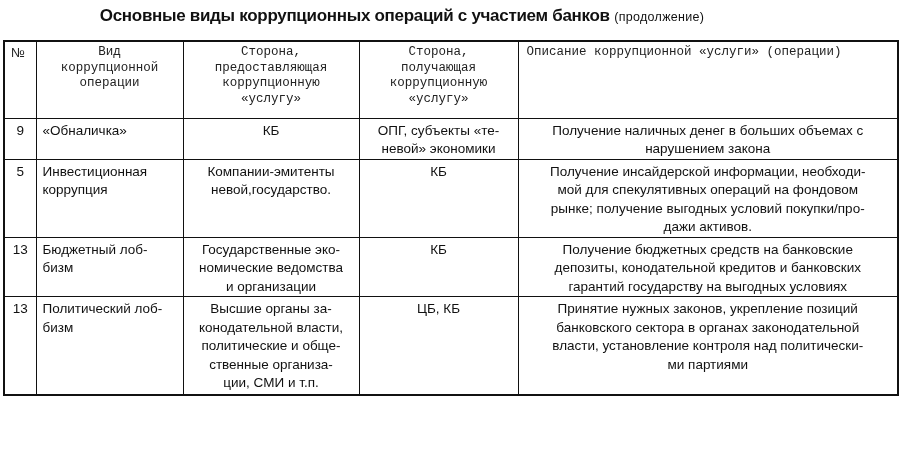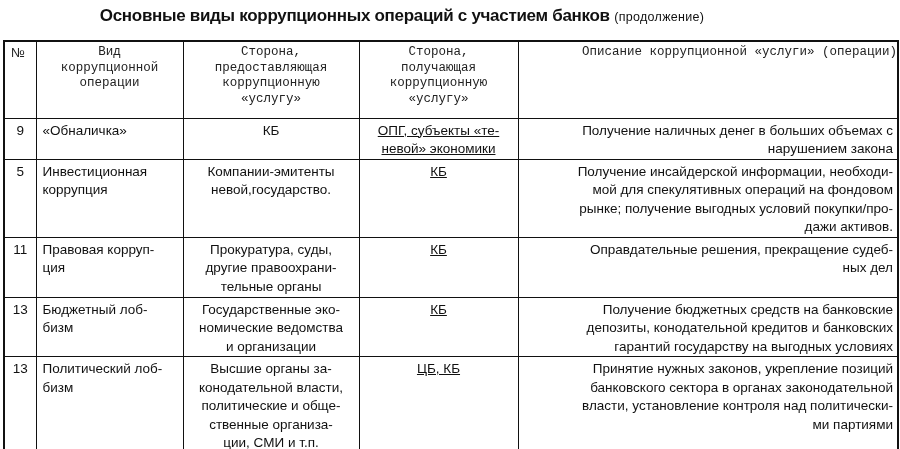--- a/index.html
+++ b/index.html
@@ -54,34 +54,34 @@
       text-align: center;
       padding-top: 3px !important;
     }
     th.num {
       font-family: "Liberation Sans", sans-serif;
       font-size: 13px;
       text-align: left;
       padding-left: 6px !important;
     }
     th.desc {
-      text-align: right;
+      text-align: left;
       padding-left: 8px !important;
     }
     td {
       font-family: "Liberation Sans", sans-serif;
       font-size: 13.5px;
       line-height: 18.5px;
       color: #111;
     }
     td.num { text-align: center; padding-top: 3px !important; }
     td.type { text-align: left; padding: 3px 4px 0 6px !important; margin-top: 36px; }
     td.prov { text-align: center; padding: 3px 2px 0 2px !important; }
-    td.recv { text-align: center; padding: 3px 2px 0 2px !important; text-decoration: underline; }
-    td.desc { text-align: right; padding: 3px 4px 0 4px !important; }
+    td.recv { text-align: center; padding: 3px 2px 0 2px !important; }
+    td.desc { text-align: center; padding: 3px 4px 0 4px !important; }
     .pre { white-space: pre-line; }
   </style>
 </head>
 <body>
 
 <div class="title">
   <span>Основные виды коррупционных операций с участием банков</span>
   <span class="sub">(продолжение)</span>
 </div>
 
@@ -125,31 +125,20 @@
       <td class="type pre">Инвестиционная
 коррупция</td>
       <td class="prov pre">Компании-эмитенты
 невой,государство.</td>
       <td class="recv pre">КБ</td>
       <td class="desc pre">Получение инсайдерской информации, необходи-
 мой для спекулятивных операций на фондовом
 рынке; получение выгодных условий покупки/про-
 дажи активов.</td>
     </tr>
-    <tr style="height:60px">
-      <td class="num">11</td>
-      <td class="type pre">Правовая корруп-
-ция</td>
-      <td class="prov pre">Прокуратура, суды,
-другие правоохрани-
-тельные органы</td>
-      <td class="recv pre">КБ</td>
-      <td class="desc pre">Оправдательные решения, прекращение судеб-
-ных дел</td>
-    </tr>
     <tr style="height:55px">
       <td class="num">13</td>
       <td class="type pre"> Бюджетный лоб-
 бизм</td>
       <td class="prov pre">Государственные эко-
 номические ведомства
 и организации</td>
       <td class="recv pre">КБ</td>
       <td class="desc pre">Получение бюджетных средств на банковские
 депозиты, конодательной кредитов и банковских

